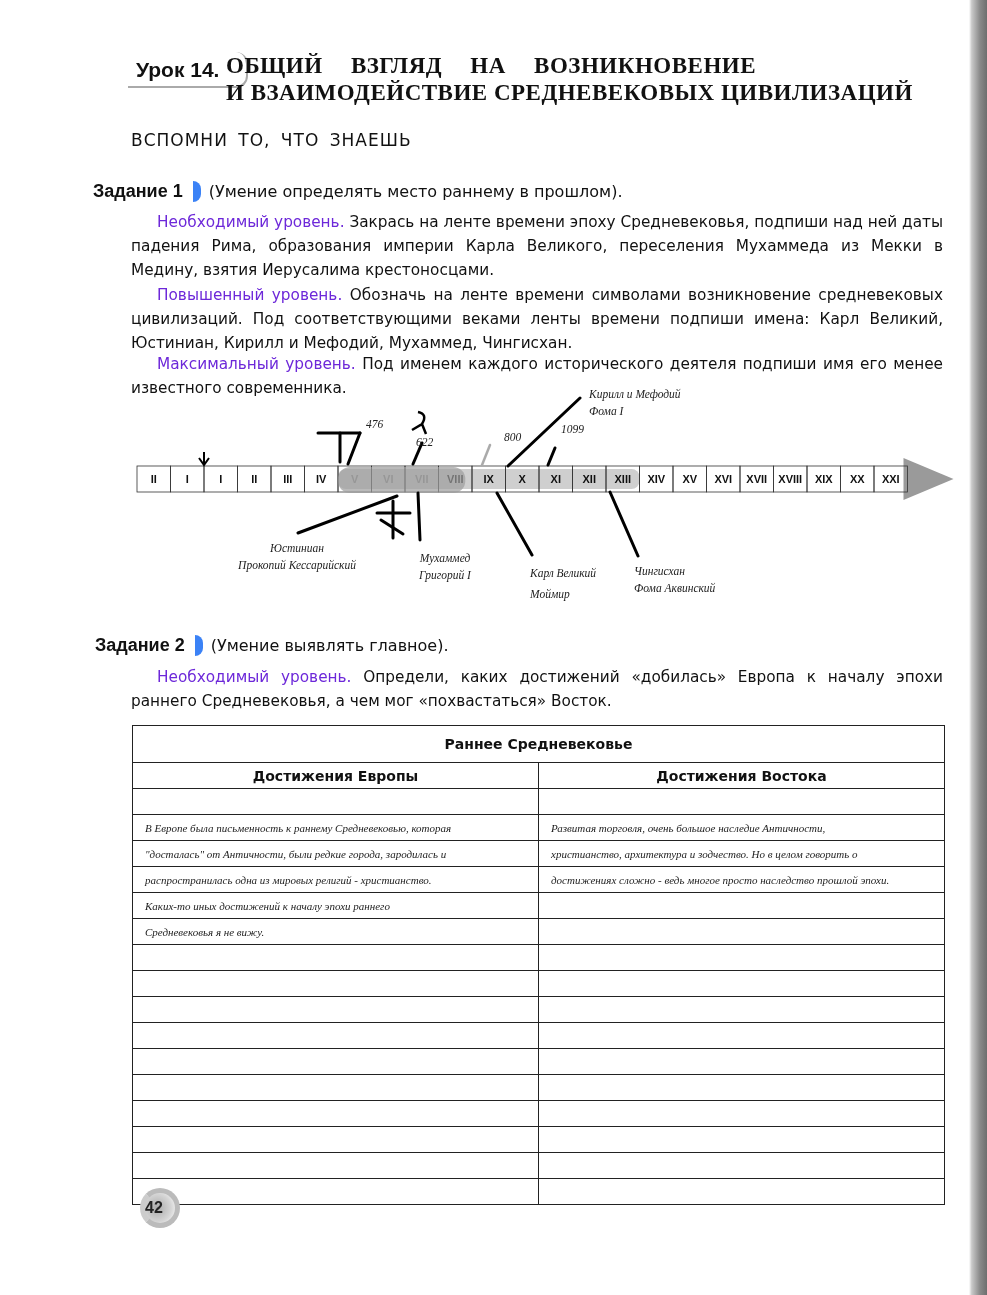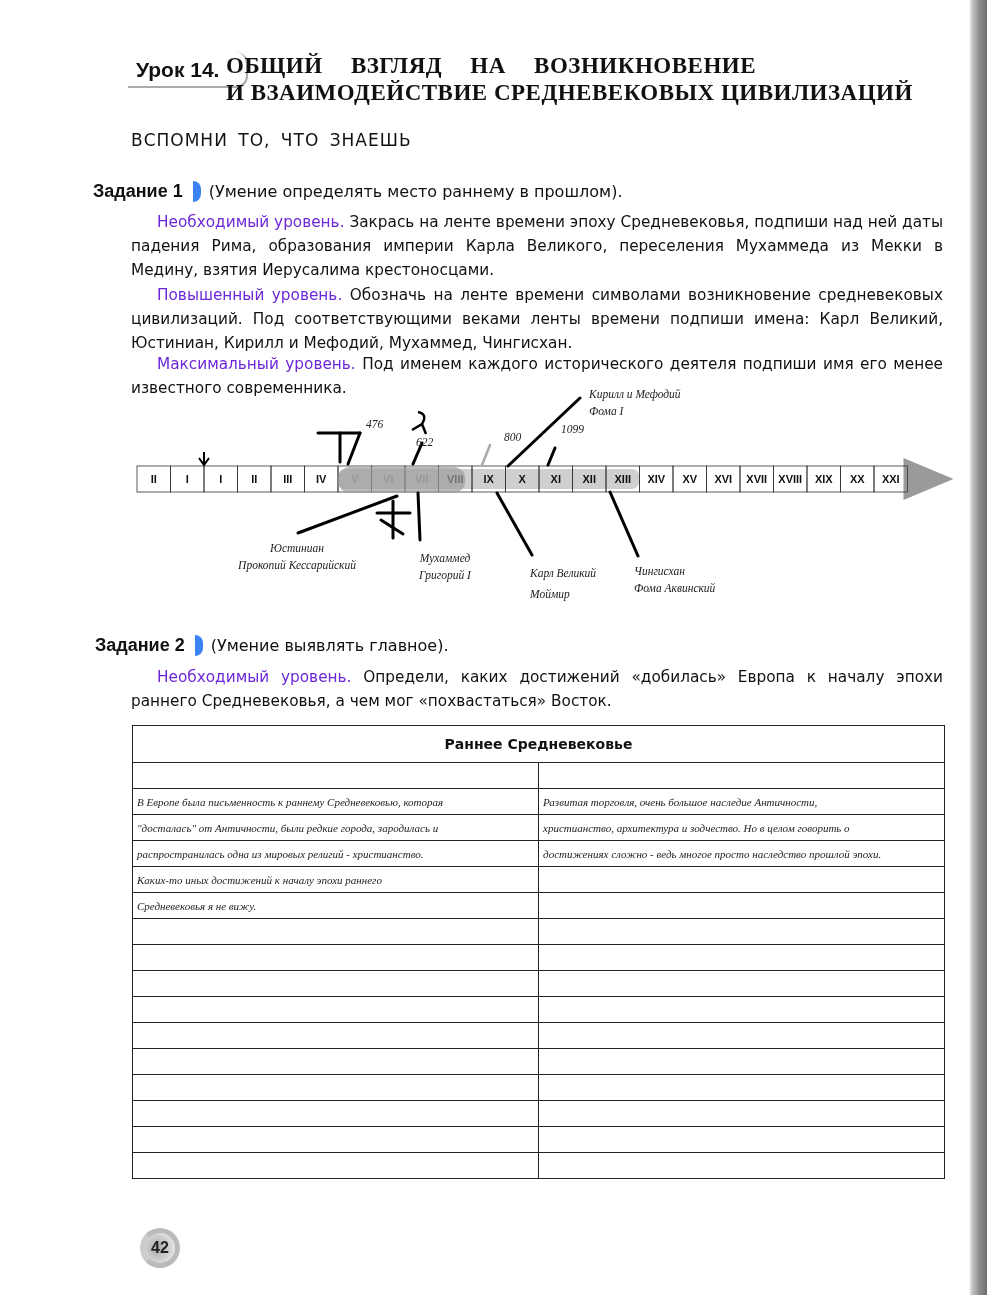--- a/index.html
+++ b/index.html
@@ -17,29 +17,29 @@
   .task-h { position:absolute; font:16px "DejaVu Sans", sans-serif; }
   .task-h b { font:bold 18px "Liberation Sans", sans-serif; display:inline-block; padding-right:10px;
               border-right:8px solid #3b82f6; border-radius:0 8px 8px 0; margin-right:8px; }
   .para { position:absolute; left:131px; width:812px; font:15.3px "DejaVu Sans", sans-serif;
           line-height:24px; text-align:justify; text-indent:26px; }
   .lvl { color:#6d28d9; }
   .tl { position:absolute; left:0; top:0; }
   .note { position:absolute; font:italic 11.5px "Liberation Serif", serif; line-height:17px; color:#222; }
   .yr { position:absolute; font:italic 11.5px "Liberation Serif", serif; color:#222; }
   table.ach { position:absolute; left:132px; top:725px; width:813px; border-collapse:collapse; }
-  table.ach td, table.ach th { border:1px solid #222; padding:0 4px; height:25px; vertical-align:middle; }
+  table.ach td, table.ach th { border:1px solid #222; padding:0 12px; height:25px; vertical-align:middle; }
   table.ach th { font:bold 14px "DejaVu Sans", sans-serif; }
   table.ach th.top { height:36px; }
   table.ach td { font:italic 11px "Liberation Serif", serif; color:#222; }
   table.ach td.c { width:400px; }
-  .pgnum { position:absolute; left:140px; top:1228px; width:40px; height:40px; border-radius:50%;
+  .pgnum { position:absolute; left:140px; top:1188px; width:40px; height:40px; border-radius:50%;
            border:5px solid #bbb; border-left-color:#ccc; box-sizing:border-box;
            background:radial-gradient(circle at 40% 50%,#aaa 0%,#d5d5d5 60%,#fff 100%);
-           font:bold 16px "Liberation Sans", sans-serif; text-align:center; line-height:30px; color:#222; }
+           font:bold 16px "Liberation Sans", sans-serif; text-align:left; line-height:30px; color:#222; }
 </style>
 </head>
 <body>
 
 <div class="edge"></div>
 
 <div class="lesson-badge">Урок 14.</div>
 <div class="title">
   <div class="l1">ОБЩИЙ ВЗГЛЯД НА ВОЗНИКНОВЕНИЕ</div>
   <div>И ВЗАИМОДЕЙСТВИЕ СРЕДНЕВЕКОВЫХ ЦИВИЛИЗАЦИЙ</div>
@@ -166,20 +166,24 @@
 <div class="para" style="top:665px;">
   <span class="lvl">Необходимый уровень.</span>
   <span>Определи, каких достижений «добилась» Европа к началу эпохи раннего Средневековья, а чем мог «похвастаться» Восток.</span>
 </div>
 
 <table class="ach">
   <thead>
     <tr>
         <th class="top" colspan="2">Раннее Средневековье</th>
       </tr>
+    <tr>
+      <th>Достижения Европы</th>
+      <th>Достижения Востока</th>
+    </tr>
   </thead>
   <tbody id="ach-body">
       <tr>
         <td class="c"></td>
         <td class="c"></td>
       </tr>
       <tr>
         <td class="c">В Европе была письменность к раннему Средневековью, которая</td>
         <td class="c">Развитая торговля, очень большое наследие Античности,</td>
       </tr>

